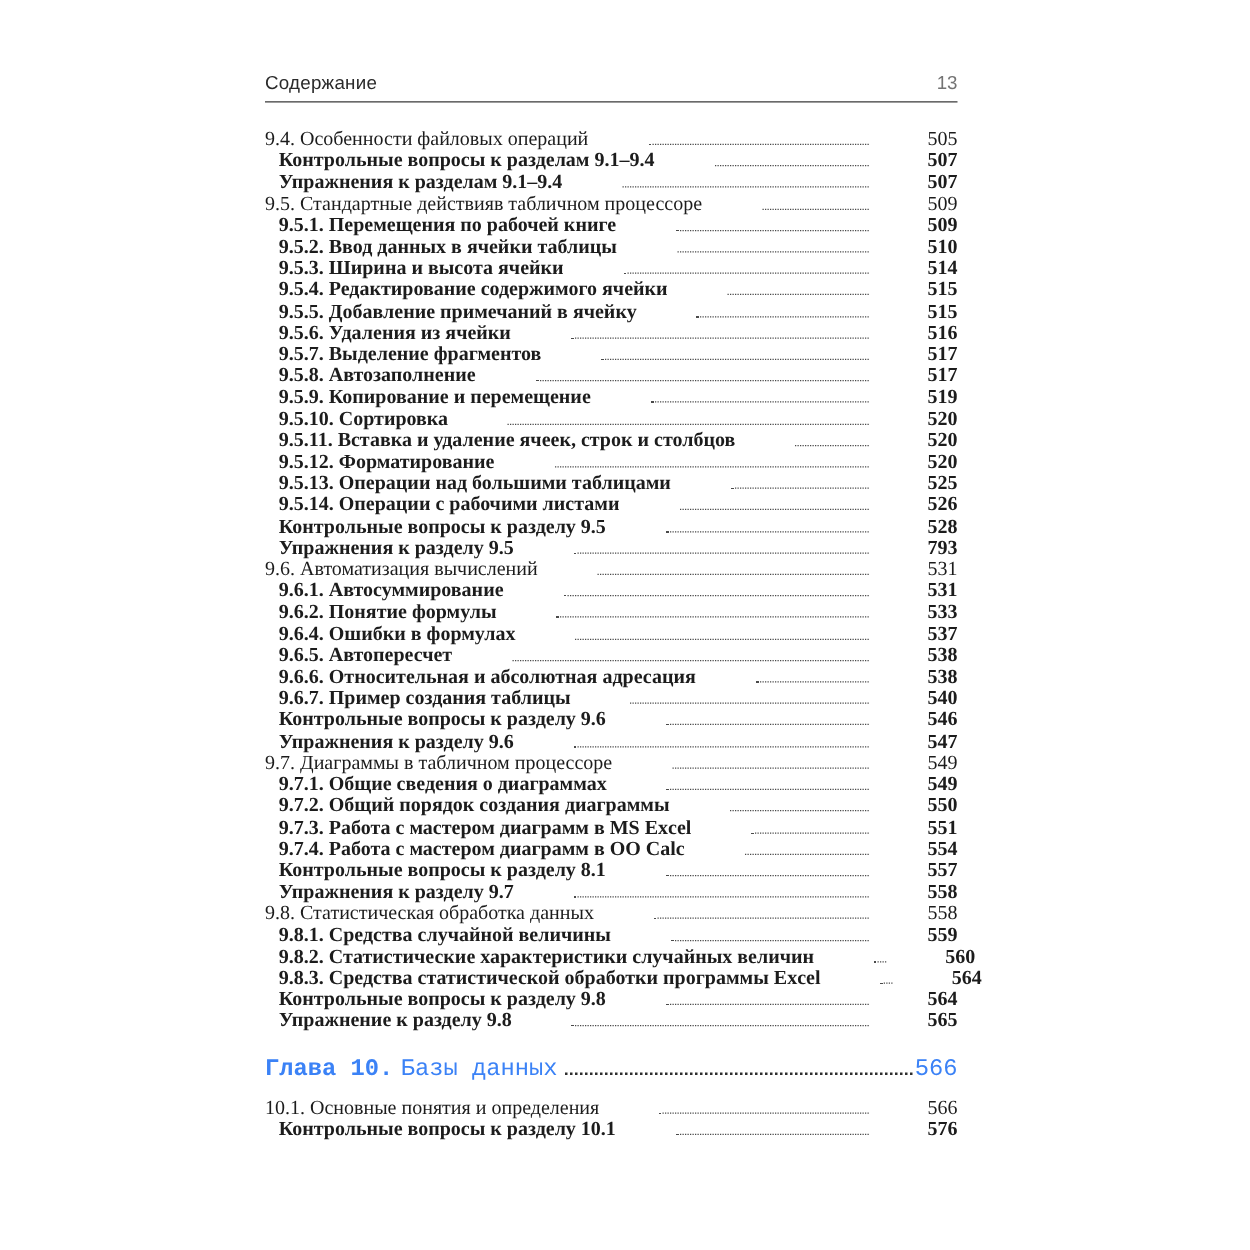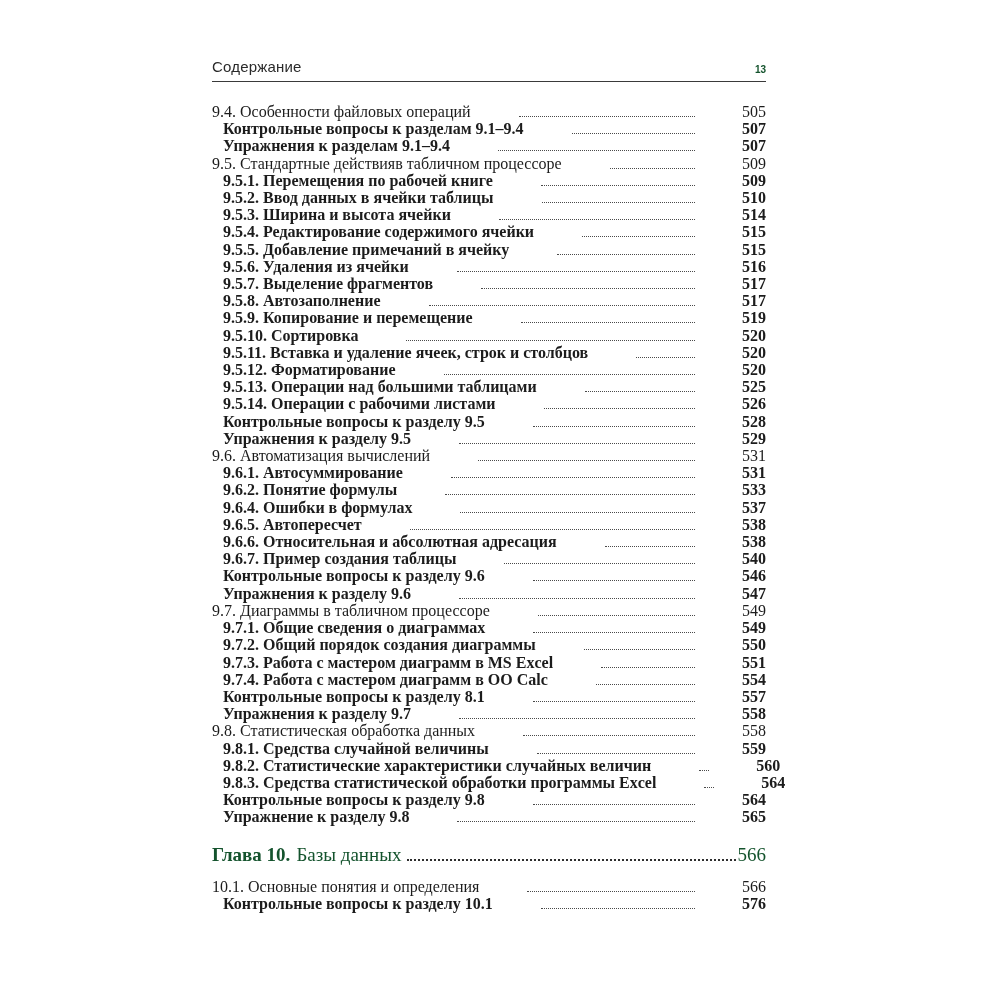--- a/index.html
+++ b/index.html
@@ -8,39 +8,39 @@
     font-family:"Liberation Serif", serif; overflow:hidden;
   }
   .content { position:absolute; left:212px; top:58px; width:554px; }
 
   .page-header {
     display:flex; justify-content:space-between; align-items:flex-end;
     border-bottom:1.5px solid #3a3a3a; padding-bottom:6px;
     font-family:"Liberation Sans", sans-serif;
   }
   .page-header .hdr-title { font-size:15px; color:#2a2a2a; letter-spacing:0.2px; }
-  .page-header .hdr-num { font-size:10px; font-weight:bold; color:#14532d; }
+  .page-header .hdr-num { font-size:15px; font-weight:normal; color:#737373; }
 
   .toc { margin-top:21px; }
 
   .row {
     display:flex; align-items:baseline;
     font-size:16px; line-height:17.2px; color:#1c1c1c; white-space:nowrap;gap:44px;
   }
   .row.indent { padding-left:11px;font-weight:bold; }
   .row .leader {
     flex:1 1 auto; min-width:10px;
     border-bottom:1.9px dotted #4a4a4a; margin:0 3px 3px 4px;
   }
   .row .pagenum { flex:0 0 auto; }
 
   .chapter {
     display:flex; align-items:baseline;
-    font-family:Liberation Serif, serif;
-    font-size:19px; line-height:24px; color:#14532d;
+    font-family:Liberation Mono, monospace;
+    font-size:19px; line-height:24px; color:#3b82f6;
     margin-top:17px; margin-bottom:11px; white-space:nowrap;
   }
   .chapter .ch-prefix { font-weight:bold; }
   .chapter .ch-title { margin-left:6px; }
   .chapter .leader {
     flex:1 1 auto; min-width:10px;
     border-bottom:2.6px dotted #2e2e2e; margin:0 2px 5px 6px;
   }
   .chapter .pagenum { flex:0 0 auto; font-size:19px; }
 </style>
@@ -166,21 +166,21 @@
 
   <div class="row indent">
     <span>Контрольные вопросы к разделу 9.5</span>
     <span class="leader"></span>
     <span class="pagenum">528</span>
   </div>
 
   <div class="row indent">
     <span>Упражнения к разделу 9.5</span>
     <span class="leader"></span>
-    <span class="pagenum">529</span>
+    <span class="pagenum">793</span>
   </div>
 
   <div class="row">
     <span>9.6. Автоматизация вычислений</span>
     <span class="leader"></span>
     <span class="pagenum">531</span>
   </div>
 
   <div class="row indent">
     <span>9.6.1. Автосуммирование</span>

